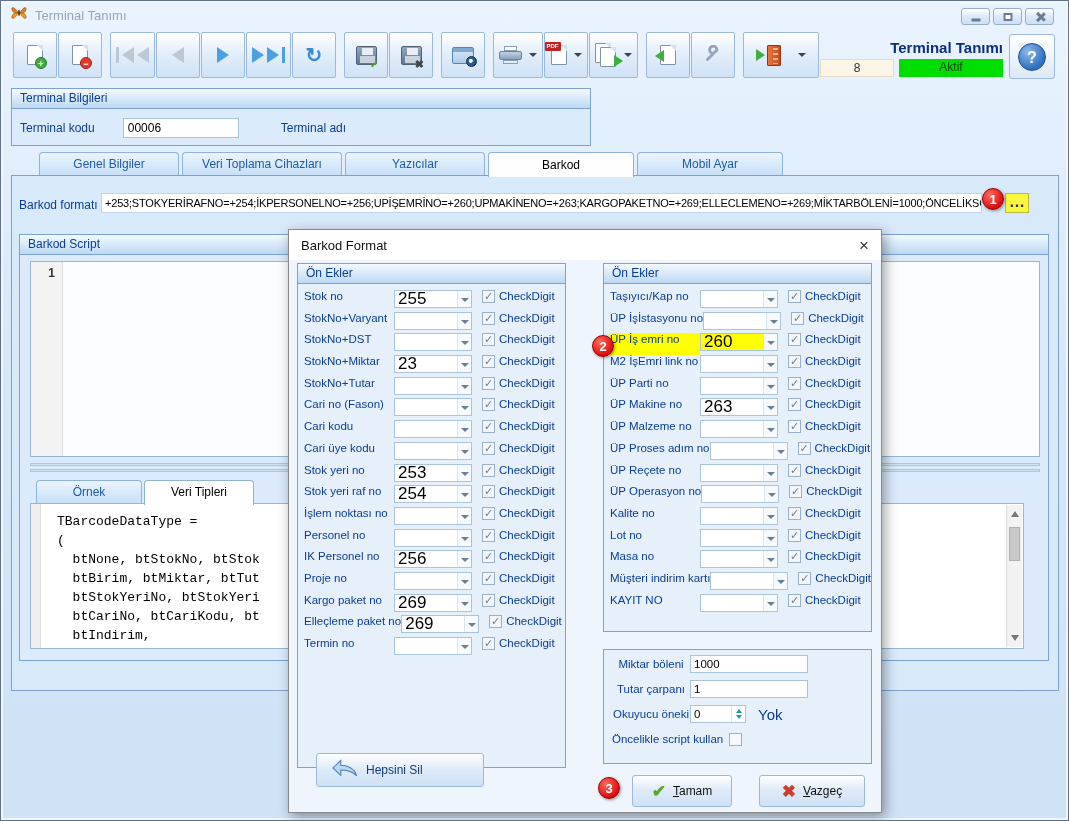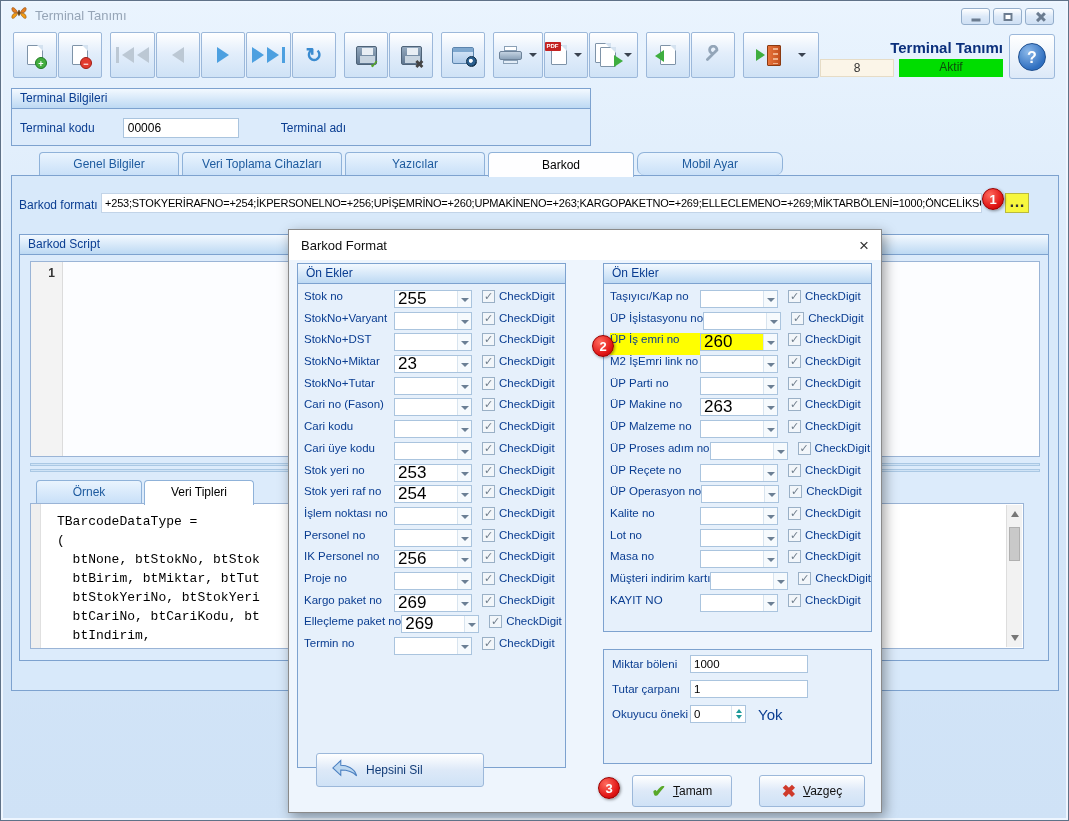--- a/index.html
+++ b/index.html
@@ -77,21 +77,21 @@
   .lbl { color:#0a3d91; font-size:12px; white-space:nowrap; }
   .input { background:#fff; border:1px solid #aac4de; height:20px; font-size:12px; color:#000; line-height:18px; padding:0 4px; }
   .ti-kodu { width:116px; margin-left:8px; }
   .ti-adi { width:292px; margin-left:8px; }
   .ti-row .lbl2 { margin-left:22px; }
   
   .maintabs { position:absolute; left:38px; top:151px; display:flex; gap:3px; z-index:3; }
   .tab { height:23px; border:1px solid #8fb2d9; border-bottom:none; border-radius:4px 4px 0 0;
     background:linear-gradient(#eaf4fe,#c9e0f8); color:#1d5a9e; font-size:12px; text-align:center; line-height:22px; cursor:pointer; }
   .tab:nth-child(1){width:140px;} .tab:nth-child(2){width:160px;} .tab:nth-child(3){width:140px;}
-  .tab:nth-child(4){width:146px;} .tab:nth-child(5){width:146px;border-radius:7px;}
+  .tab:nth-child(4){width:146px;} .tab:nth-child(5){width:146px;}
   .tab.active { background:#fefeff; color:#000; height:25px; line-height:24px; }
   .tabpanel { position:absolute; left:10px; top:174px; width:1048px; height:516px; border:1px solid #7da2cf; background:#d8e9fa; }
   
   .fmt-lbl { position:absolute; left:18px; top:197px; }
   .fmt-field { position:absolute; left:100px; top:192px; width:881px; height:20px; background:#fff; border:1px solid #c2d4e8;
     font-size:11px; letter-spacing:-0.2px; line-height:18px; color:#000; padding:0 3px; white-space:nowrap; overflow:hidden; }
   .fmt-more { position:absolute; left:1004px; top:192px; width:24px; height:20px; background:#f7f73e; border:1px solid #b9b93e;
     text-align:center; line-height:16px; font-weight:bold; color:#333; cursor:pointer; }
   
   .grp-script { left:18px; top:233px; width:1030px; height:427px; }
@@ -130,21 +130,21 @@
   .cval { flex:1; font-size:17px; line-height:16px; padding-left:3px; color:#000; overflow:hidden; }
   .carrow { width:14px; border-left:1px solid #d8e4ef; position:relative; background:#f6fafd; }
   .carrow::before { content:""; position:absolute; left:3px; top:7px; border-left:4px solid transparent; border-right:4px solid transparent; border-top:4px solid #6b7f94; }
   .chk { width:13px; height:13px; background:#f2f6fa; border:1px solid #9ab0c6; margin-left:10px;
     font-size:11px; line-height:11px; text-align:center; color:#707e8c; cursor:pointer; }
   .chklbl { margin-left:4px; color:#0a3d91; font-size:11.5px; }
   .prow.hl .plbl { background:#ffff00; }
   .prow.hl .combo { background:#ffff00; } .prow.hl .cval { background:#ffff00; }
   .dlg-opts { left:314px; top:419px; width:269px; height:115px; border:1px solid #7da2cf; background:#e6f0fb; position:absolute; }
   .orow { height:22px; display:flex; align-items:center; padding-left:8px; margin-top:3px; }
-  .olbl { flex:0 0 78px; color:#0a3d91; font-size:11.5px; white-space:nowrap; }
+  .olbl { flex:0 0 78px; color:#0a3d91; font-size:11.5px; white-space:nowrap;text-align:center; }
   .oinput { width:118px; height:18px; background:#fff; border:1px solid #aac4de; font-size:11.5px; line-height:16px; padding:0 3px; color:#000; }
   .spin { width:56px; height:18px; background:#fff; border:1px solid #aac4de; display:flex; }
   .spin .sval { flex:1; font-size:11.5px; line-height:16px; padding-left:3px; }
   .spinbtns { width:14px; border-left:1px solid #d8e4ef; display:flex; flex-direction:column; align-items:center; justify-content:center; gap:2px; cursor:pointer; }
   .spinbtns i { width:0; height:0; border-left:3.5px solid transparent; border-right:3.5px solid transparent; }
   .spinbtns .u { border-bottom:4px solid #1f9b9b; } .spinbtns .d { border-top:4px solid #1f9b9b; }
   .osuffix { margin-left:12px; color:#0a3d91; font-size:15px; }
   .chk.empty { color:transparent; background:#f6f9fc; margin-left:6px; }
   .btn { position:absolute; border:1px solid #9cb8da; border-radius:3px; background:linear-gradient(#ffffff,#dde9f8 50%,#cfe2f6);
     display:flex; align-items:center; justify-content:center; gap:7px; cursor:pointer; font-size:12px; color:#111; }
@@ -677,20 +677,24 @@
         <span class="olbl">Okuyucu öneki</span>
         <span class="spin">
             <span class="sval">0</span>
             <span class="spinbtns">
               <i class="u"></i>
               <i class="d"></i>
             </span>
           </span>
         <span class="osuffix">Yok</span>
       </div>
+      <div class="orow">
+        <span class="olbl" style="flex-basis:auto;">Öncelikle script kullan</span>
+        <span class="chk empty"></span>
+      </div>
     </div>
 
     <div class="btn btn-ok">
       <span class="ico-check">✔</span>
       <span class="btn-label ul">Tamam</span>
     </div>
     <div class="btn btn-cancel">
       <span class="ico-x">✖</span>
       <span class="btn-label ul">Vazgeç</span>
     </div>

